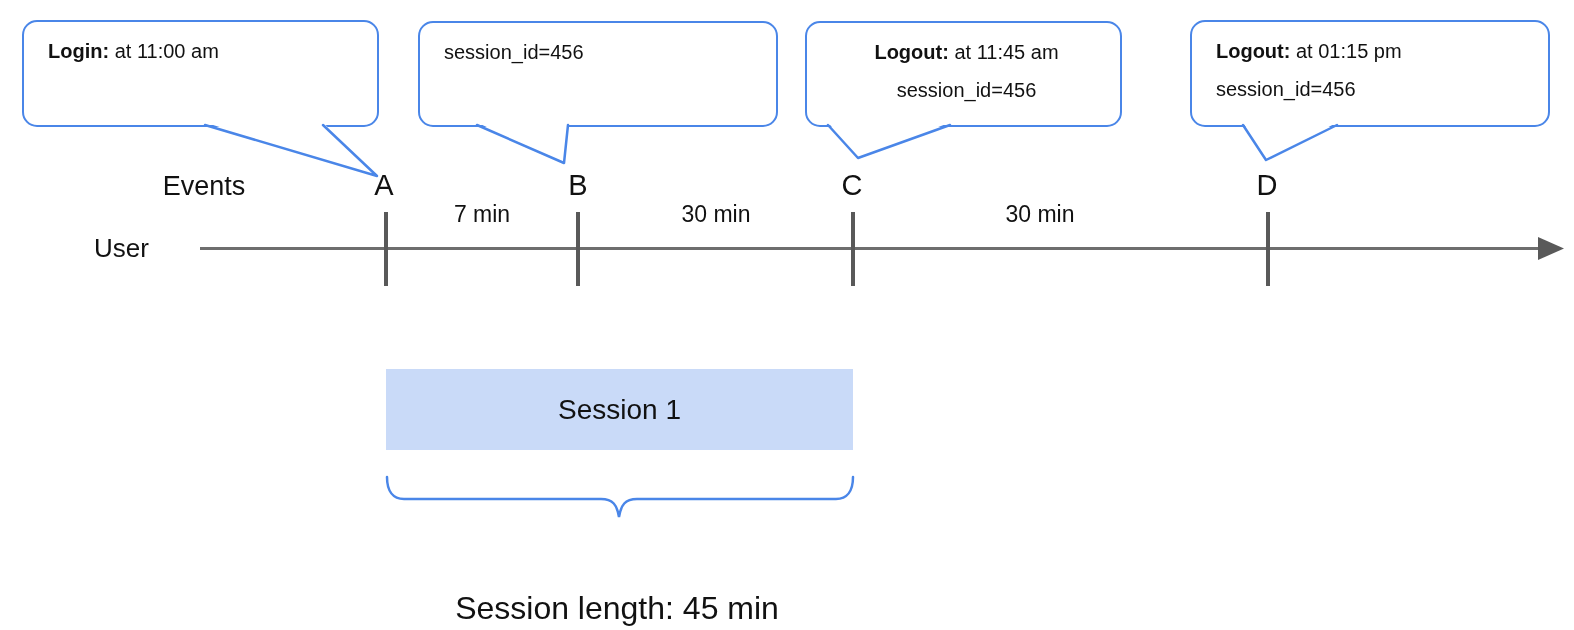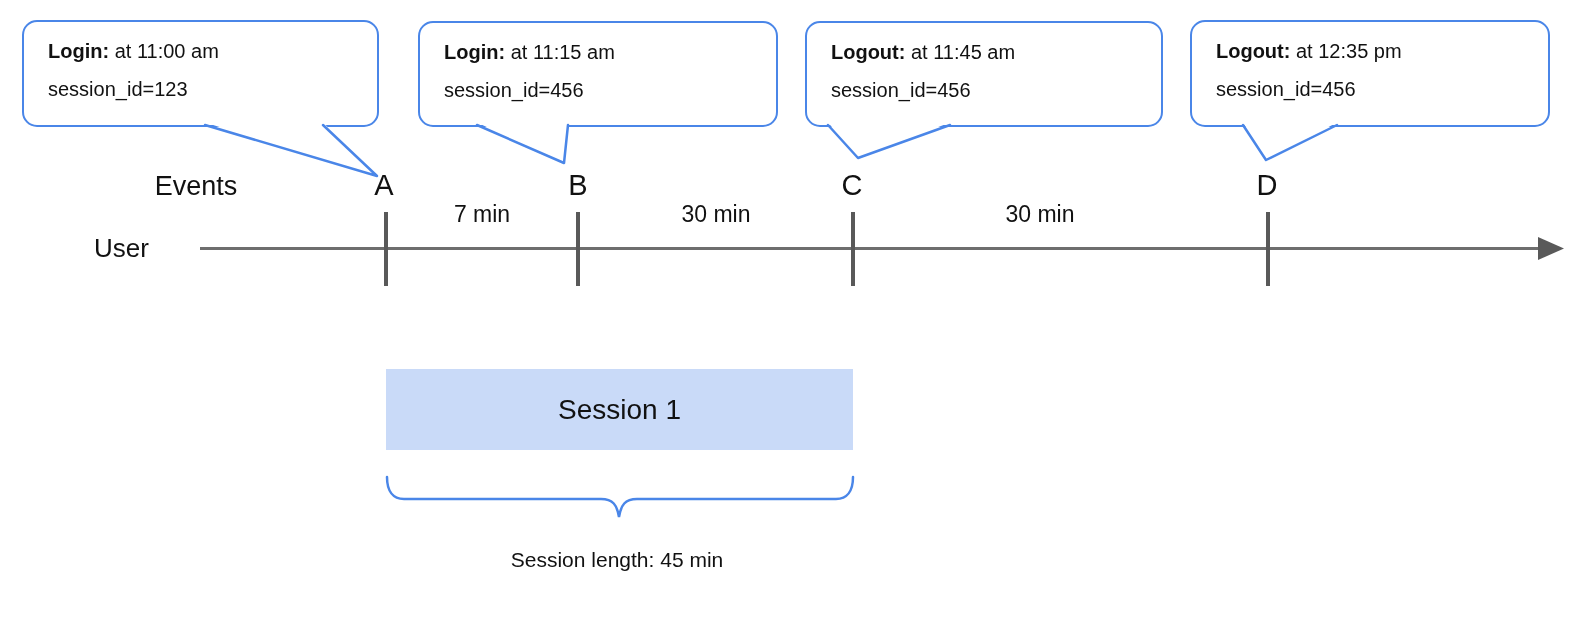--- a/index.html
+++ b/index.html
@@ -36,26 +36,26 @@
     border: 2.5px solid var(--accent-blue, #4a86e8);
     border-radius: 15px;
     padding: 10px 18px 0 24px;
     font-size: 20px;
     line-height: 38px;
     white-space: nowrap;
   }
   .bubble .l1 b { font-weight: bold; }
   .bubble-1 { left: 22px;   top: 20px; width: 357px; height: 107px; }
   .bubble-2 { left: 418px;  top: 21px; width: 360px; height: 106px; }
-  .bubble-3 { left: 805px;  top: 21px; width: 358px; height: 106px; }
+  .bubble-3 { left: 805px;  top: 21px; width: 317px; height: 106px; text-align: center; }
   .bubble-4 { left: 1190px; top: 20px; width: 360px; height: 107px; }
 
   .events-label {
     position: absolute; z-index: 3;
-    left: 196px; top: 171px;
+    left: 204px; top: 171px;
     transform: translateX(-50%);
     font-size: 27px;
   }
   .user-label {
     position: absolute; z-index: 3;
     left: 94px; top: 233px;
     font-size: 26px;
   }
   .event-letter {
     position: absolute; z-index: 3;
@@ -81,48 +81,46 @@
   .session-box {
     position: absolute; z-index: 1;
     left: 386px; top: 369px;
     width: 467px; height: 81px;
     background: var(--session-fill, #c9daf8);
     display: flex; align-items: center; justify-content: center;
     font-size: 28px;
   }
   .session-length {
     position: absolute; z-index: 3;
-    left: 617px; top: 548px;
+    left: 617px; top: 590px;
     transform: translateX(-50%);
-    font-size: 21px;
+    font-size: 32px;
     white-space: nowrap;
   }
 </style>
 </head>
 <body>
 
 <div class="canvas">
 
   <div class="bubble bubble-1">
     <div class="l1"><b>Login:</b><span> at 11:00 am</span></div>
-    <div class="l2">session_id=123</div>
   </div>
 
   <div class="bubble bubble-2">
-    <div class="l1"><b>Login:</b><span> at 11:15 am</span></div>
     <div class="l2">session_id=456</div>
   </div>
 
   <div class="bubble bubble-3">
     <div class="l1"><b>Logout:</b><span> at 11:45 am</span></div>
     <div class="l2">session_id=456</div>
   </div>
 
   <div class="bubble bubble-4">
-    <div class="l1"><b>Logout:</b><span> at 12:35 pm</span></div>
+    <div class="l1"><b>Logout:</b><span> at 01:15 pm</span></div>
     <div class="l2">session_id=456</div>
   </div>
 
   <div class="events-label">Events</div>
   <div class="user-label">User</div>
 
   <div class="event-letter letter-a">A</div>
   <div class="event-letter letter-b">B</div>
   <div class="event-letter letter-c">C</div>
   <div class="event-letter letter-d">D</div>

